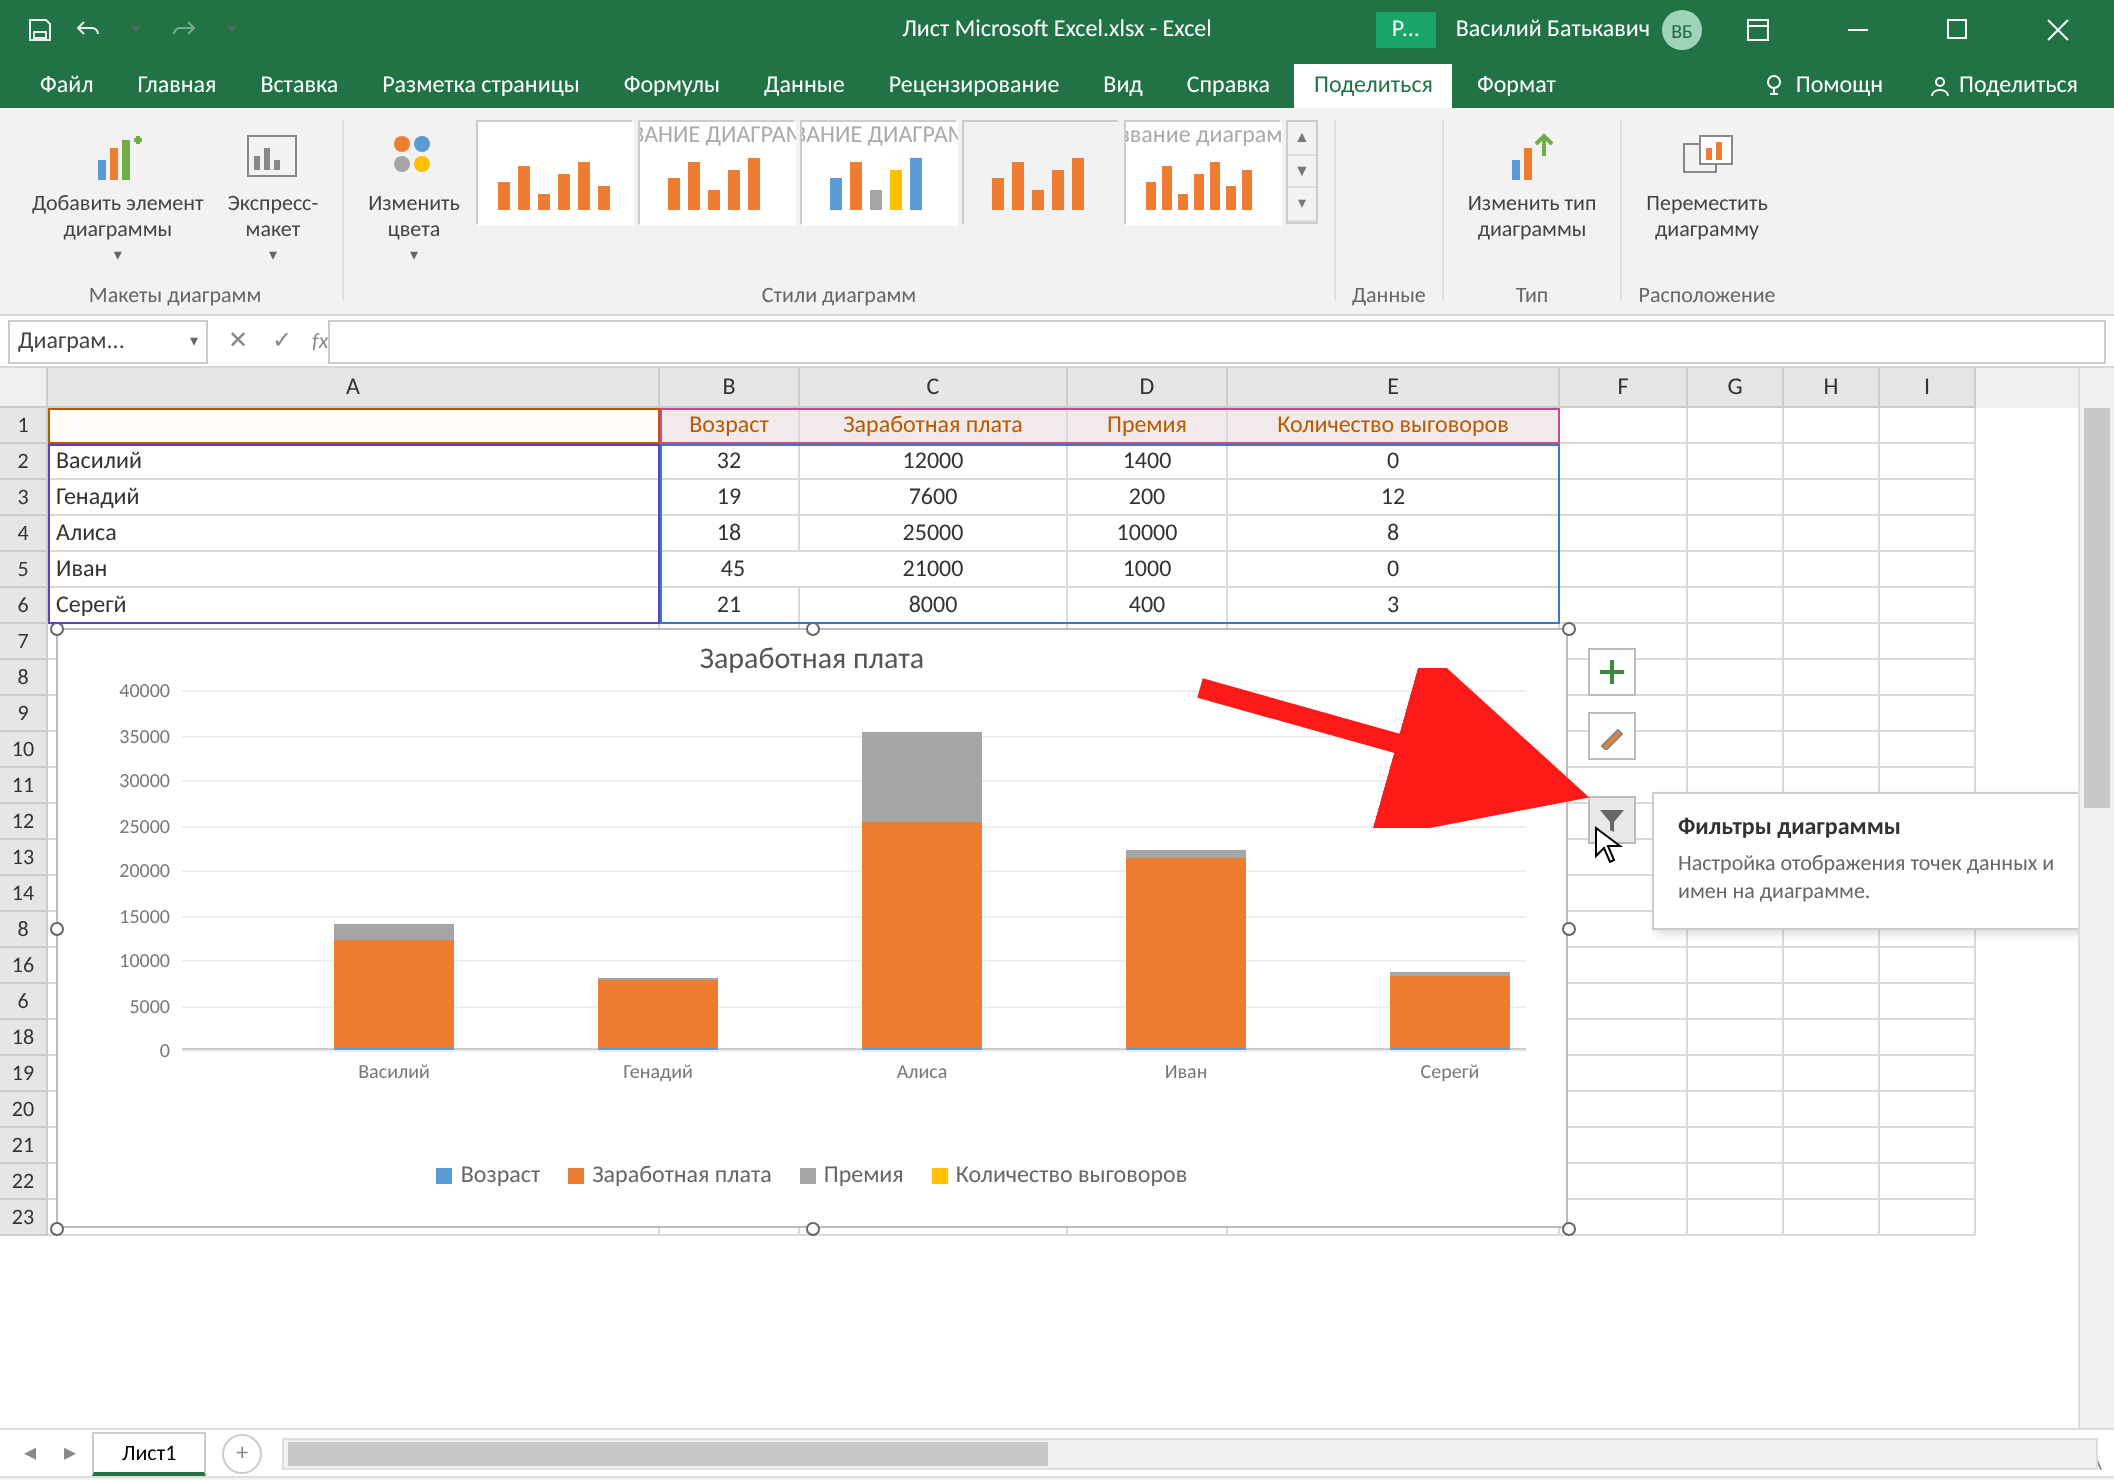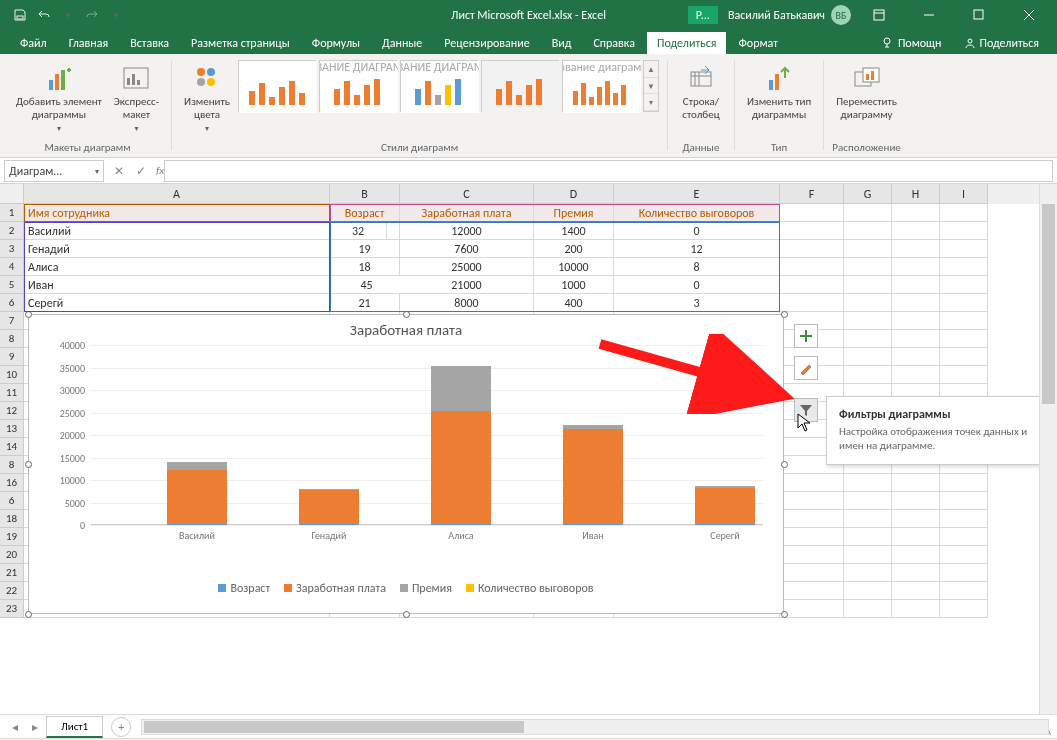--- a/index.html
+++ b/index.html
@@ -277,31 +277,20 @@
             <div>▼</div>
             <div>▾</div>
           </div>
       </div>
     </div>
     <div class="rgroup-label">Стили диаграмм</div>
   </div>
   <div class="rsep"></div>
   <div class="rgroup">
     <div class="rgroup-top">
-      <div class="bigbtn">
-        <div class="icon">
-            <svg width="32" height="32" viewBox="0 0 32 32">
-              <rect x="6" y="10" width="20" height="14" fill="none" stroke="#888"></rect>
-              <path d="M6 14h20M10 10v14M14 10v14" stroke="#888"></path>
-              <path d="M20 4l4 4-4 4M24 8h-8" stroke="#5b9bd5" fill="none"></path>
-            </svg>
-          </div>
-        <div class="bigbtn-label" style="white-space:pre-line;">Строка/
-столбец</div>
-      </div>
     </div>
     <div class="rgroup-label">Данные</div>
   </div>
   <div class="rsep"></div>
   <div class="rgroup">
     <div class="rgroup-top">
       <div class="bigbtn">
         <div class="icon">
             <svg width="32" height="32" viewBox="0 0 32 32">
               <rect x="6" y="18" width="4" height="10" fill="#5b9bd5"></rect>
@@ -590,27 +579,26 @@
           <div class="cell" style="left: 916px; top: 378px; width: 48px;"></div>
           <div class="cell" style="left: 0px; top: 396px; width: 306px;"></div>
           <div class="cell" style="left: 306px; top: 396px; width: 70px;"></div>
           <div class="cell" style="left: 376px; top: 396px; width: 134px;"></div>
           <div class="cell" style="left: 510px; top: 396px; width: 80px;"></div>
           <div class="cell" style="left: 590px; top: 396px; width: 166px;"></div>
           <div class="cell" style="left: 756px; top: 396px; width: 64px;"></div>
           <div class="cell" style="left: 820px; top: 396px; width: 48px;"></div>
           <div class="cell" style="left: 868px; top: 396px; width: 48px;"></div>
           <div class="cell" style="left: 916px; top: 396px; width: 48px;"></div>
-          <div class="cell hdr-cell" style="left: 0px; top: 0px; width: 306px;">Имя сотрудника</div>
           <div class="cell hdr-cell" style="left: 306px; top: 0px; width: 70px; justify-content: center;">Возраст</div>
           <div class="cell hdr-cell" style="left: 376px; top: 0px; width: 134px; justify-content: center;">Заработная плата</div>
           <div class="cell hdr-cell" style="left: 510px; top: 0px; width: 80px; justify-content: center;">Премия</div>
           <div class="cell hdr-cell" style="left: 590px; top: 0px; width: 166px; justify-content: center;">Количество выговоров</div>
           <div class="cell" style="left: 0px; top: 18px; width: 306px;">Василий</div>
-          <div class="cell" style="left: 306px; top: 18px; width: 57px; justify-content: center;">32</div>
+          <div class="cell" style="left: 306px; top: 18px; width: 70px; justify-content: center;">32</div>
           <div class="cell" style="left: 376px; top: 18px; width: 134px; justify-content: center;">12000</div>
           <div class="cell" style="left: 510px; top: 18px; width: 80px; justify-content: center;">1400</div>
           <div class="cell" style="left: 590px; top: 18px; width: 166px; justify-content: center;">0</div>
           <div class="cell" style="left: 0px; top: 36px; width: 306px;">Генадий</div>
           <div class="cell" style="left: 306px; top: 36px; width: 70px; justify-content: center;">19</div>
           <div class="cell" style="left: 376px; top: 36px; width: 134px; justify-content: center;">7600</div>
           <div class="cell" style="left: 510px; top: 36px; width: 80px; justify-content: center;">200</div>
           <div class="cell" style="left: 590px; top: 36px; width: 166px; justify-content: center;">12</div>
           <div class="cell" style="left: 0px; top: 54px; width: 306px;">Алиса</div>
           <div class="cell" style="left: 306px; top: 54px; width: 70px; justify-content: center;">18</div>

